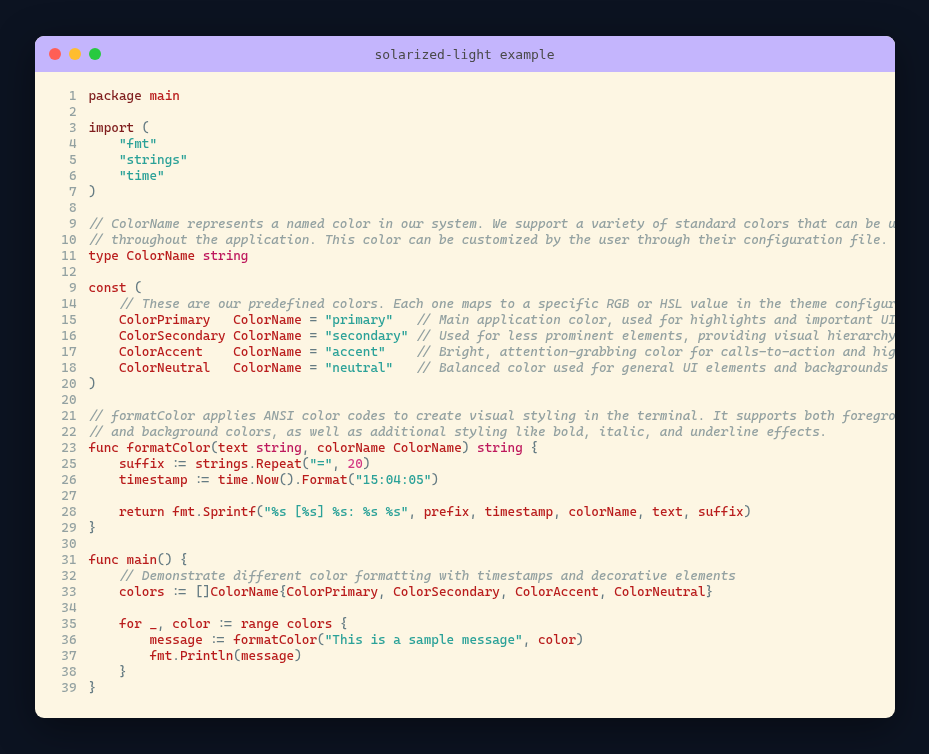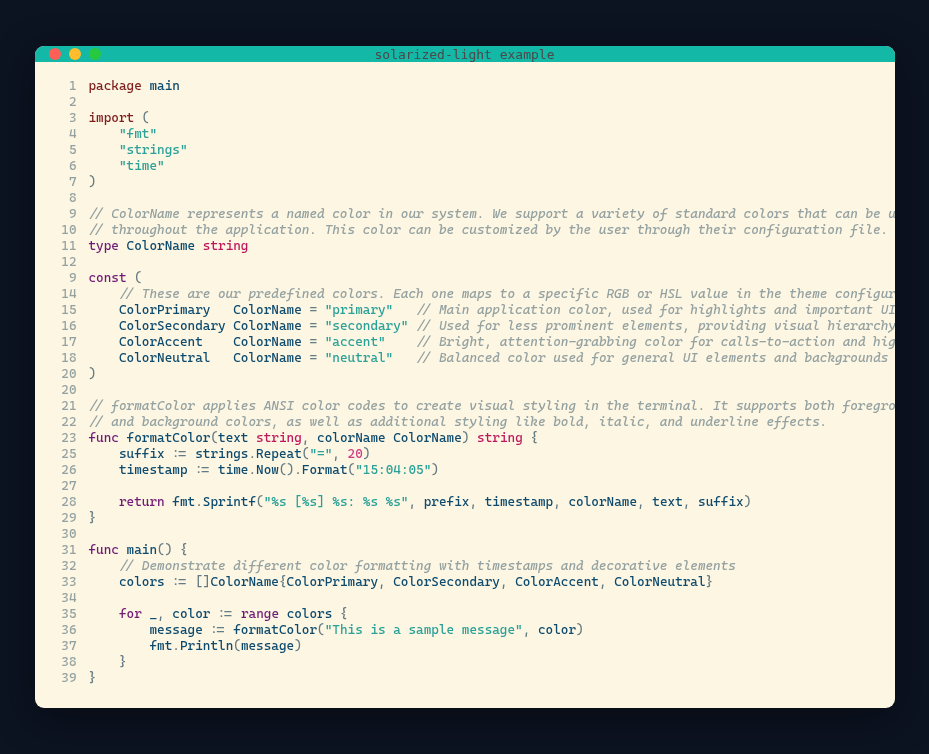--- a/index.html
+++ b/index.html
@@ -13,22 +13,22 @@
     min-height: 100vh;
   }
   .window {
     width: 860px;
     background: #fdf6e3;
     border-radius: 9px;
     overflow: hidden;
     box-shadow: 0 10px 40px rgba(0,0,0,0.4);
   }
   .titlebar {
-    background: #14b8a6;
-    height: 16px;
+    background: #c4b5fd;
+    height: 36px;
     display: flex;
     align-items: center;
     position: relative;
   }
   .traffic {
     display: flex;
     gap: 8px;
     padding-left: 14px;
   }
   .tl {
@@ -61,23 +61,23 @@
     width: 28px;
     text-align: right;
     color: #93a1a1;
     flex-shrink: 0;
     padding-right: 12px;
     user-select: none;
   }
   .code {
     color: #657b83;
   }
-  .kw   { color: #701a75; }
+  .kw   { color: #b91c1c; }
   .kwred{ color: #7f1d1d; }
-  .id   { color: #0c4a6e; }
+  .id   { color: #b91c1c; }
   .typ  { color: #be185d; }
   .str  { color: #2aa198; }
   .num  { color: #d33682; }
   .com  { color: #93a1a1; font-style: italic; }
   .pun  { color: #657b83; }
   .op   { color: #657b83; }
 </style>
 </head>
 <body>
 

